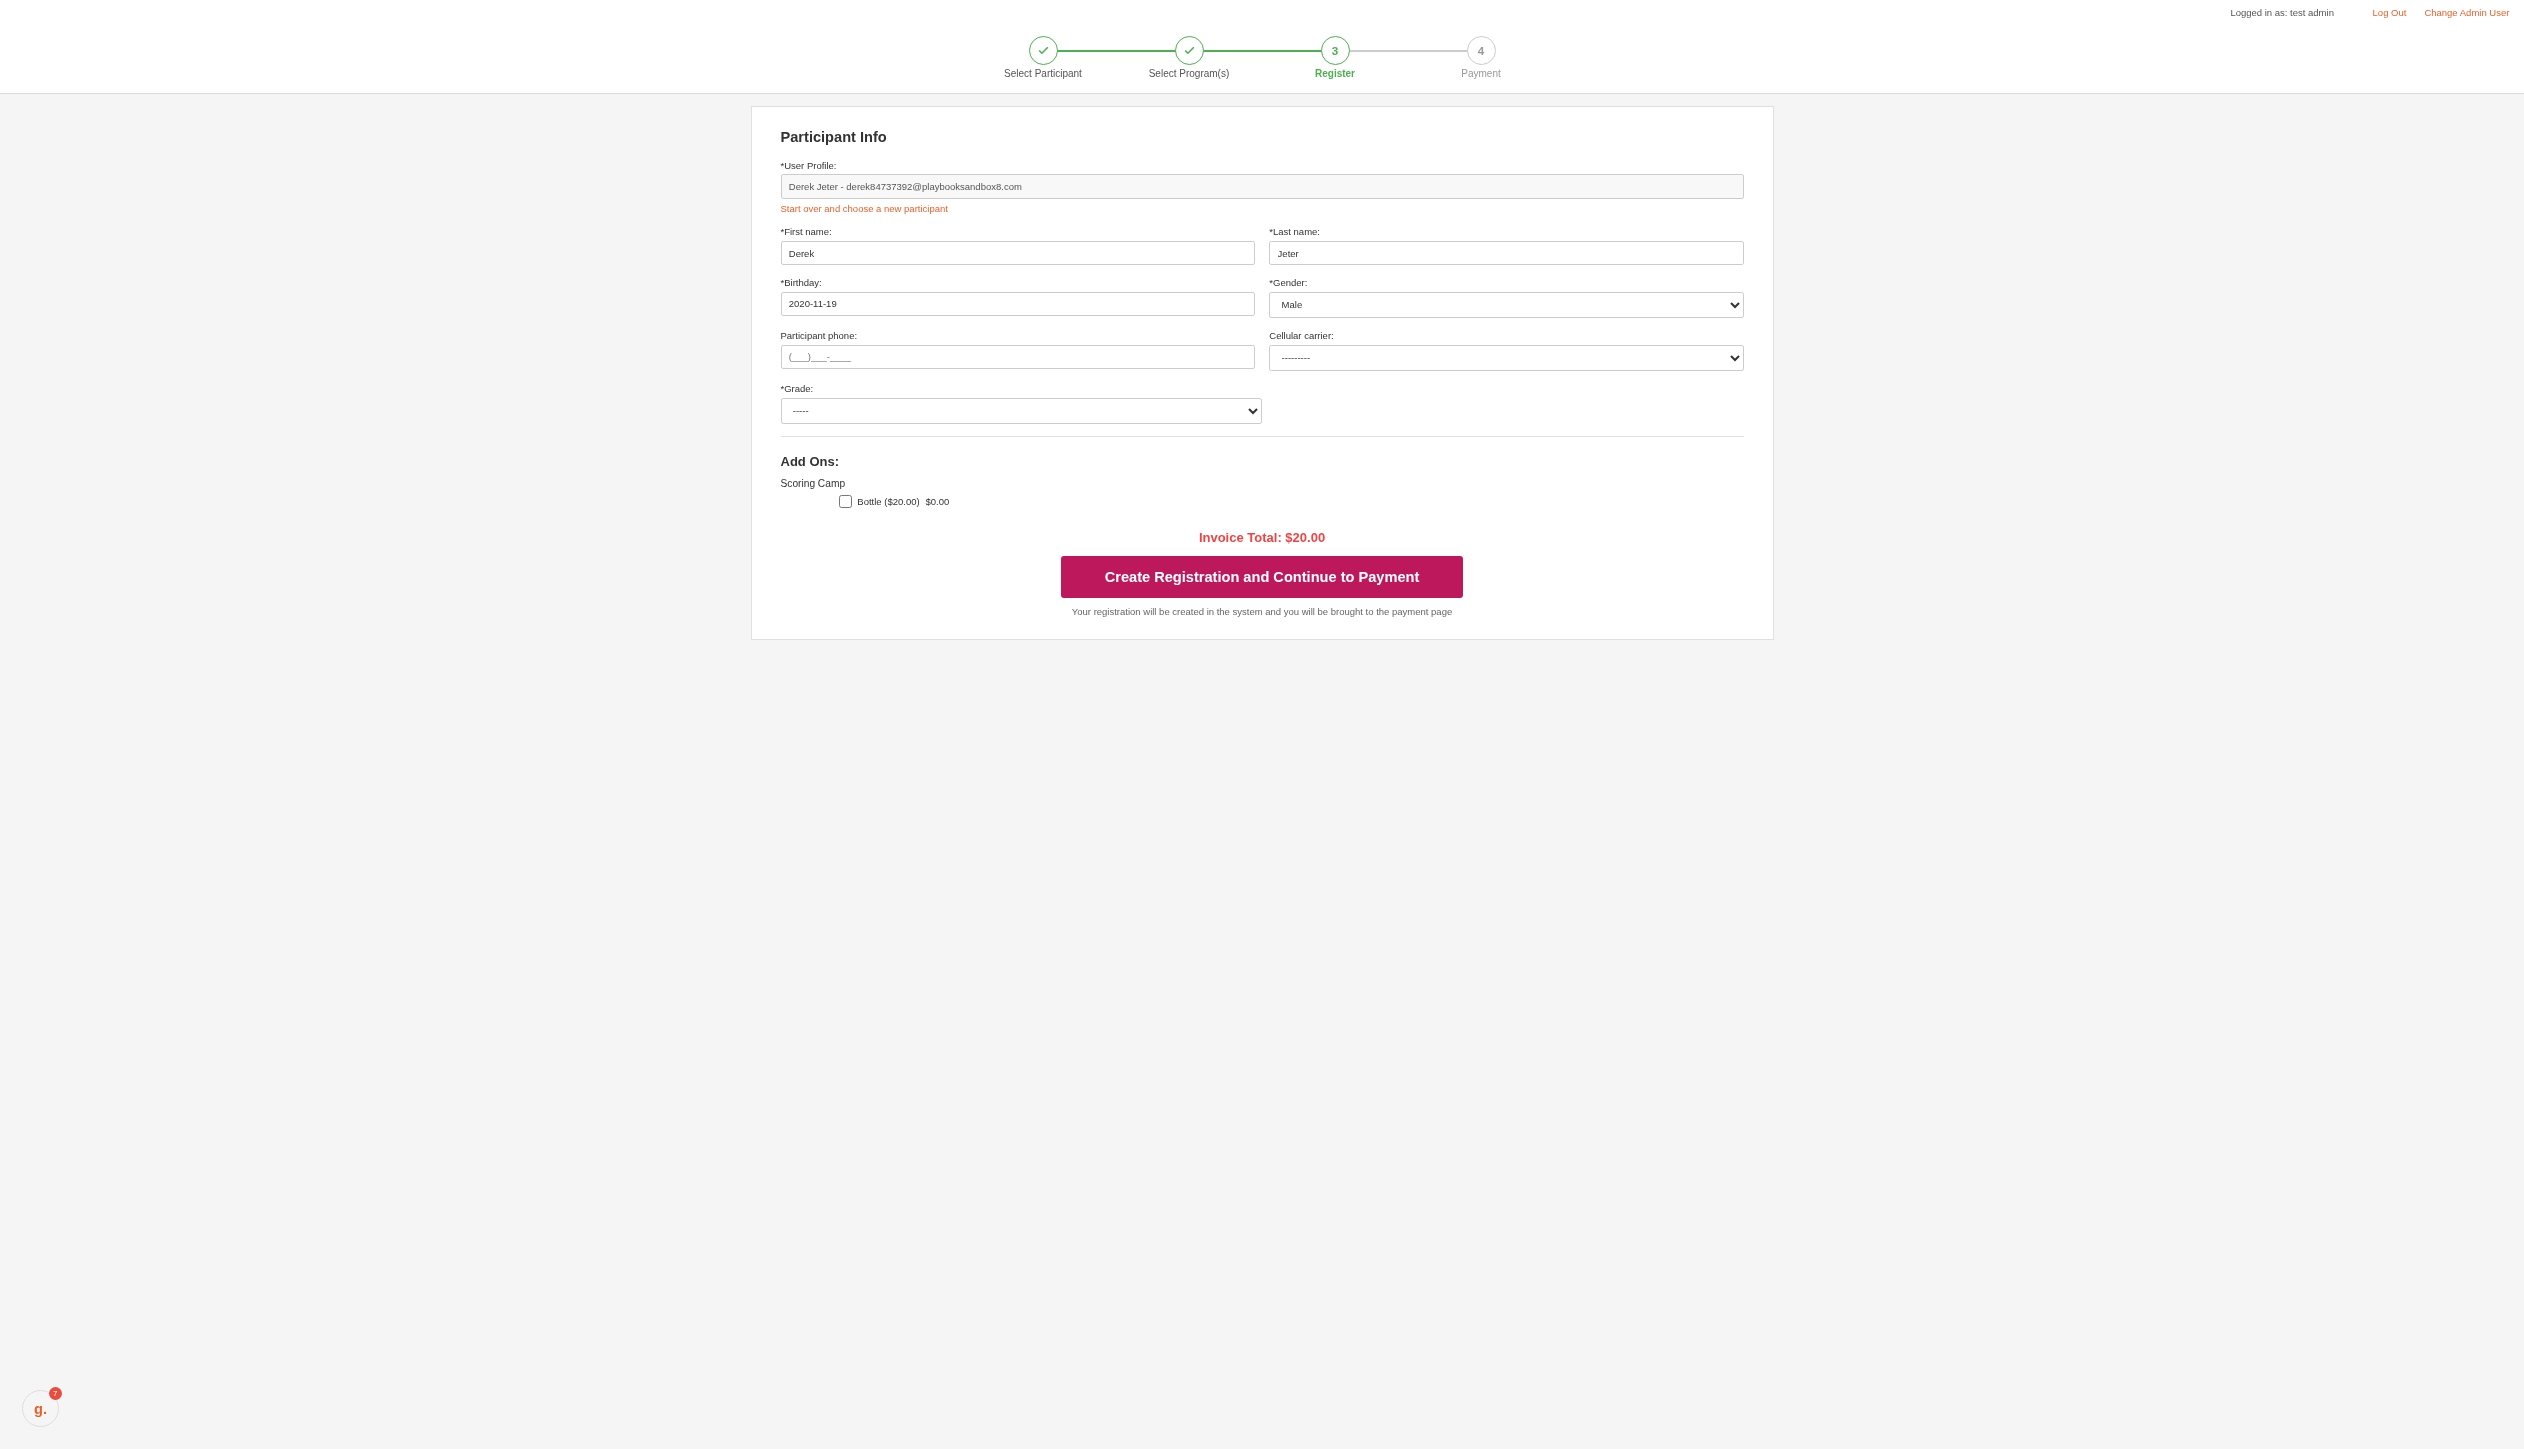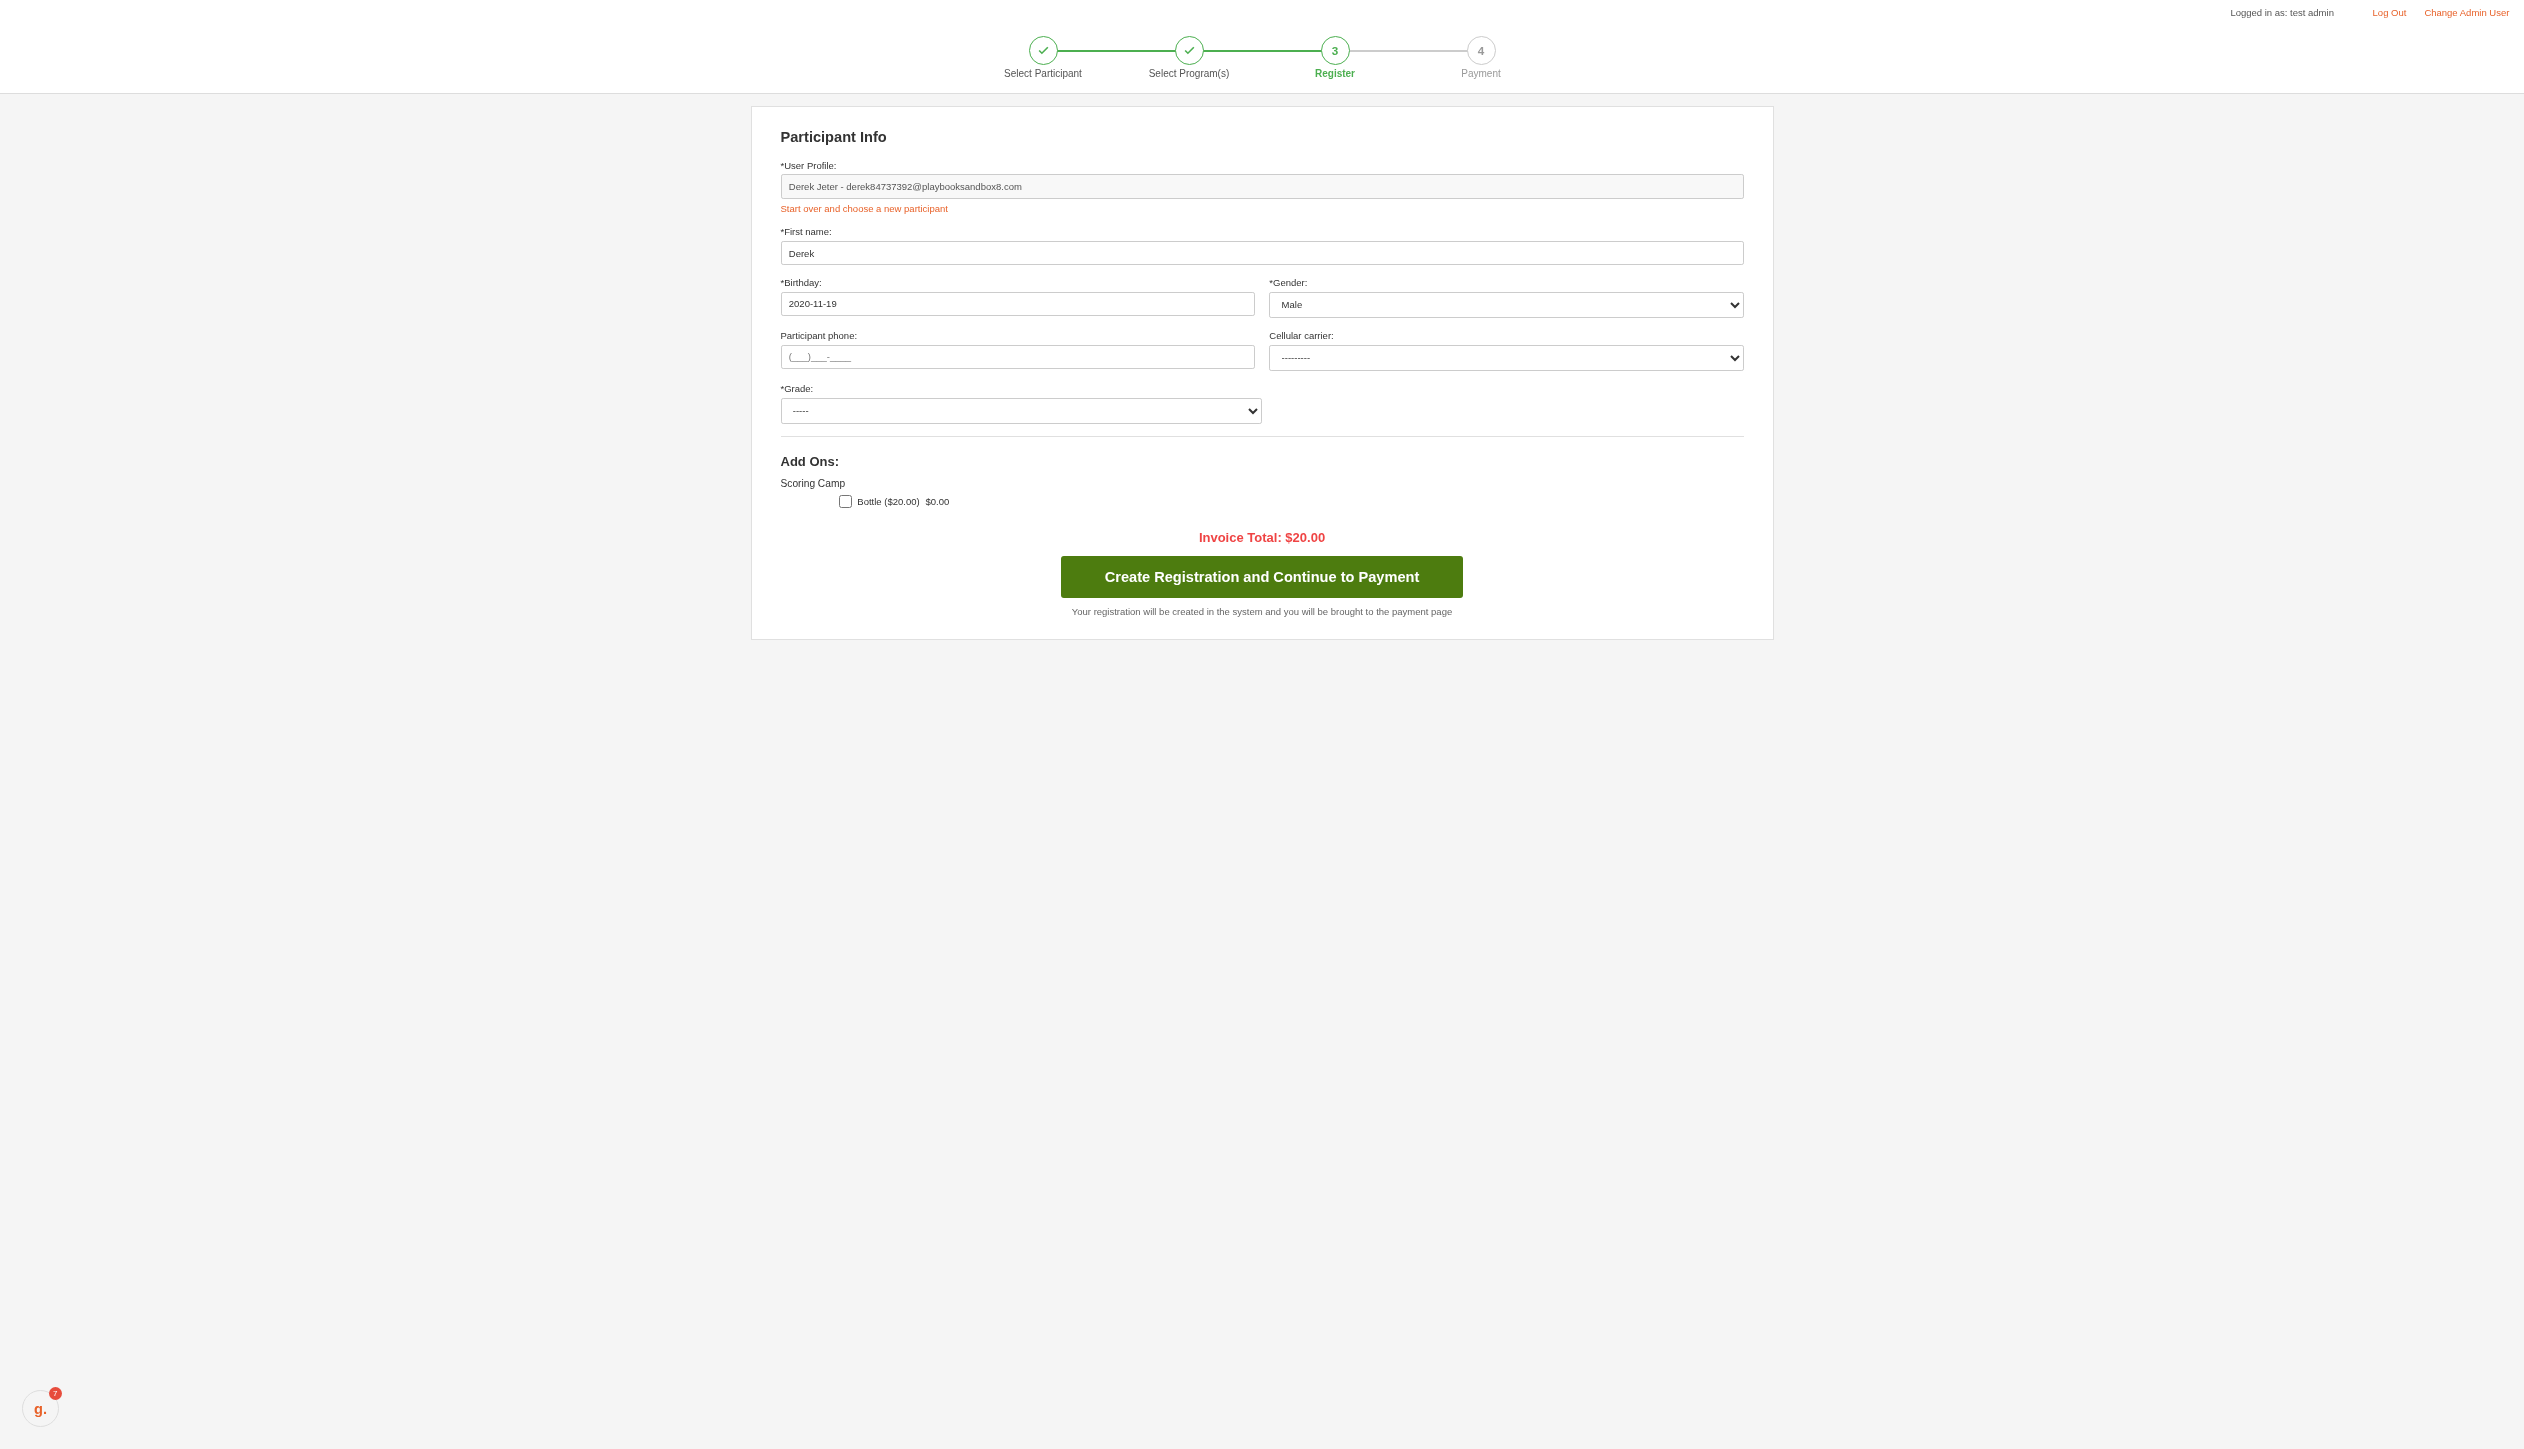--- a/index.html
+++ b/index.html
@@ -184,21 +184,21 @@
       margin-top: 22px;
       text-align: center;
     }
     .invoice-total {
       font-size: 13px;
       font-weight: bold;
       color: #ef4444;
       margin-bottom: 11.7px;
     }
     .btn-submit {
-      background: #4d7c0f;
+      background: #be185d;
       color: #fff;
       border: none;
       border-radius: 2.9px;
       padding: 13px 44px;
       font-size: 14.6px;
       font-weight: bold;
       cursor: pointer;
       display: inline-block;
       min-width: 351px;
     }
@@ -305,20 +305,26 @@
     <label class="form-label">*User Profile:</label>
     <input class="form-input readonly" type="text" readonly="" value="Derek Jeter - derek84737392@playbooksandbox8.com" style="">
     <a class="link-start-over">Start over and choose a new participant</a>
   </div>
 
   <div class="form-row">
     <div class="form-col">
       <div class="form-group">
         <label class="form-label">*First name:</label>
         <input class="form-input" type="text" value="Derek" style="">
+      </div>
+    </div>
+    <div class="form-col">
+      <div class="form-group">
+        <label class="form-label">*Last name:</label>
+        <input class="form-input" type="text" value="Jeter" style="">
       </div>
     </div>
   </div>
 
   <div class="form-row">
     <div class="form-col">
       <div class="form-group">
         <label class="form-label">*Birthday:</label>
         <input class="form-input" type="text" value="2020-11-19" style="">
       </div>

